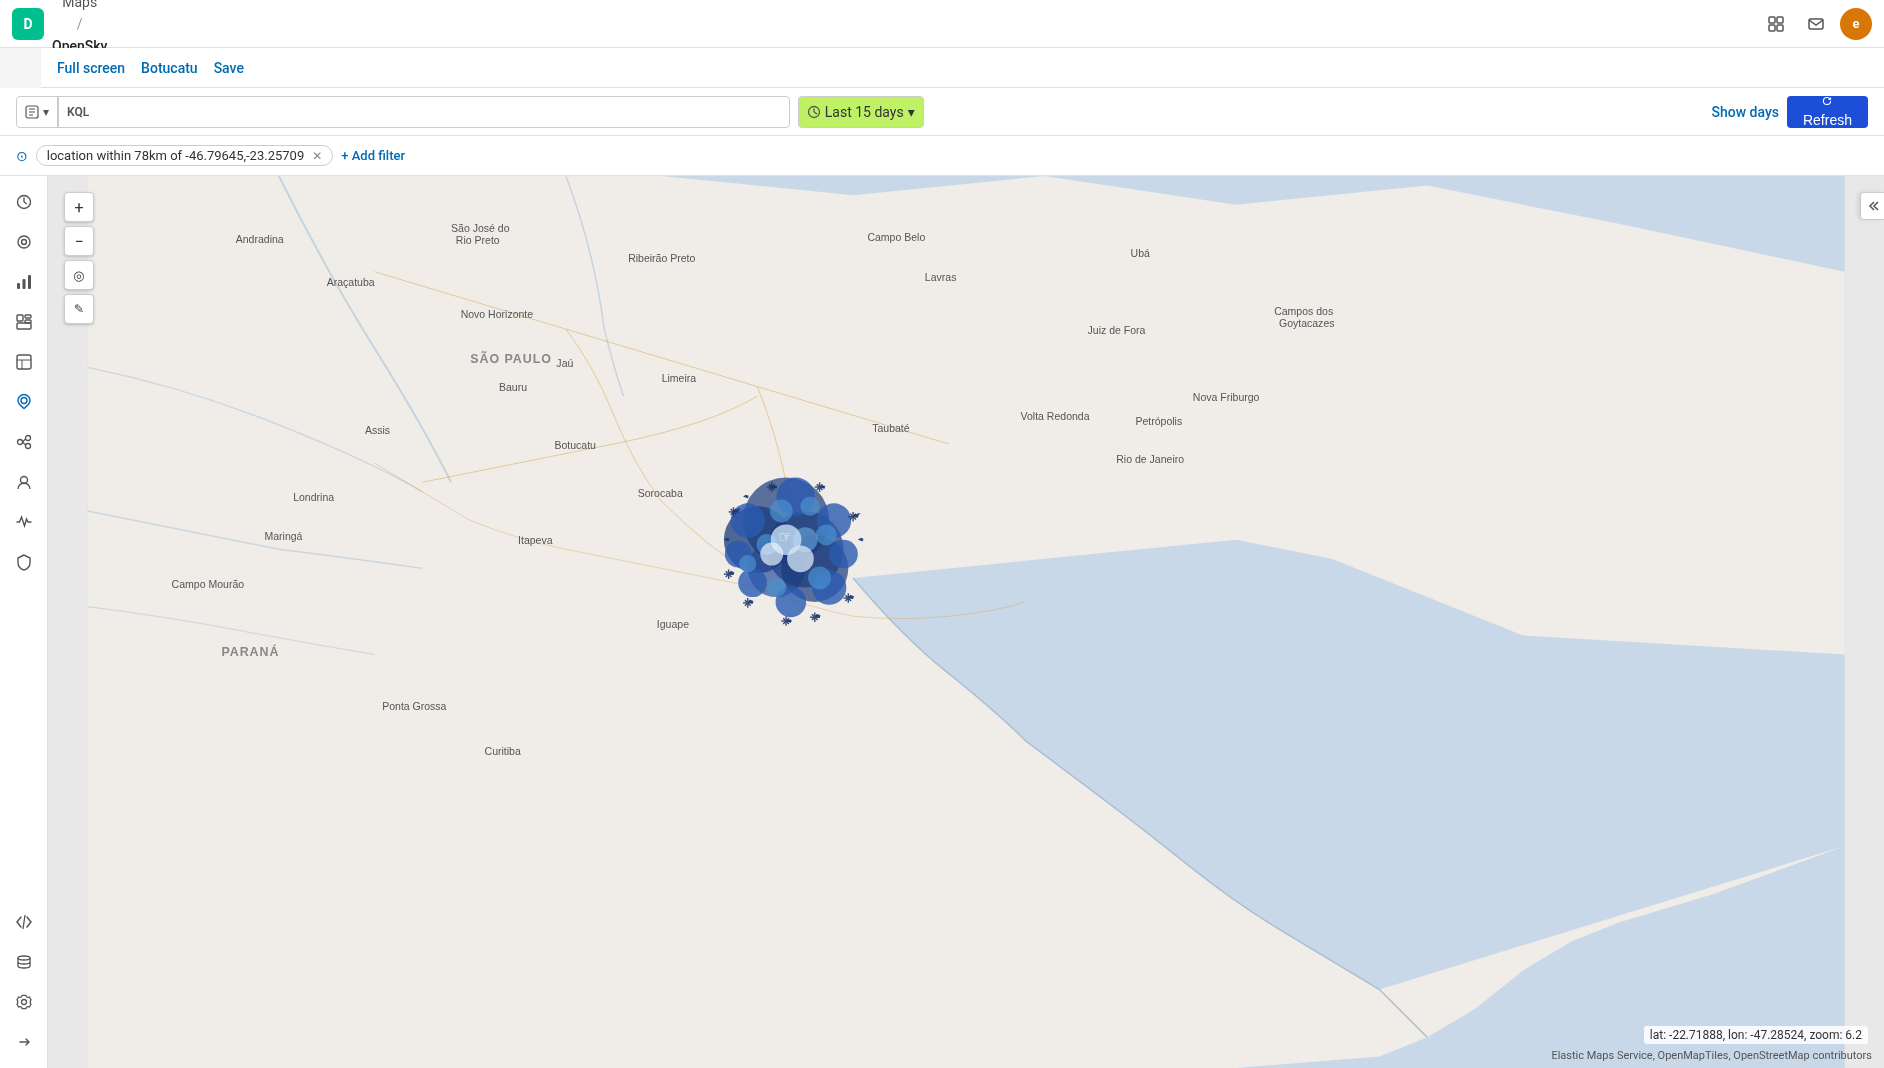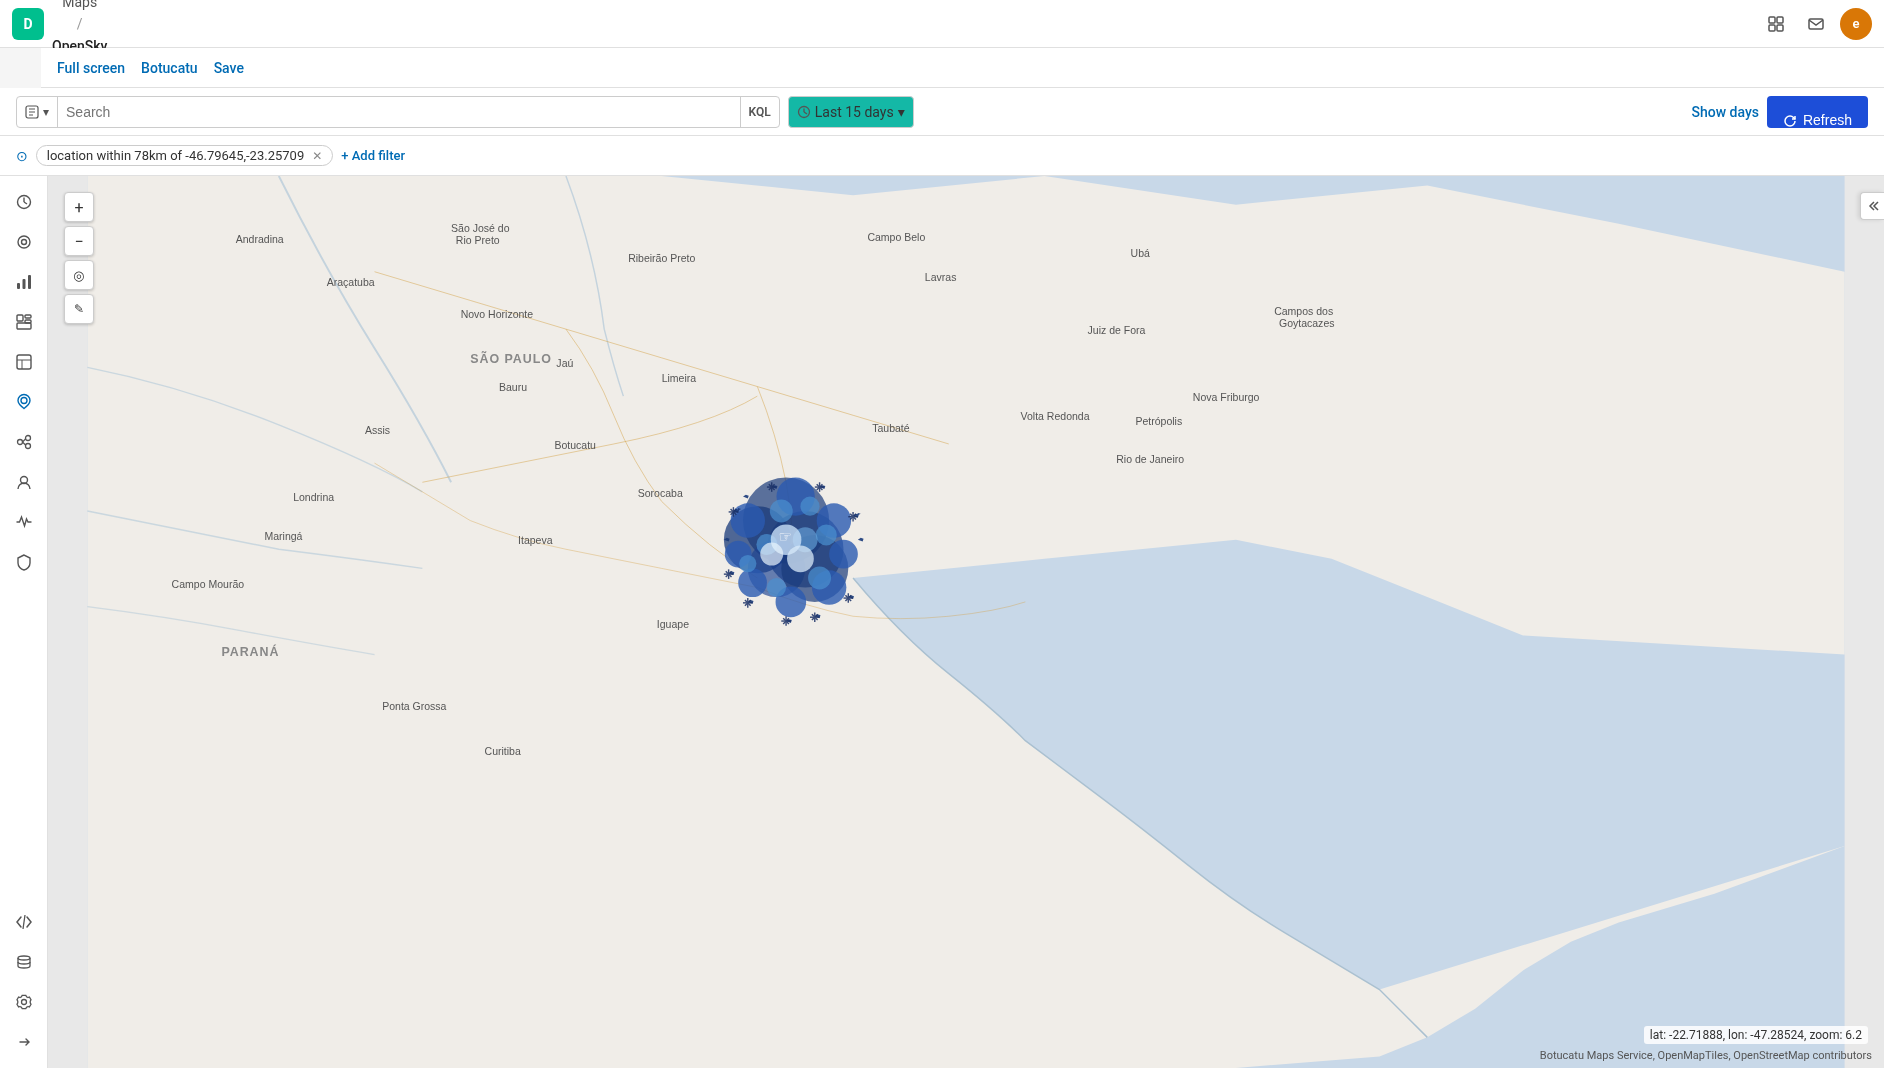--- a/index.html
+++ b/index.html
@@ -59,31 +59,31 @@
       font-size: 14px; color: #333;
     }
     .kql-badge {
       padding: 4px 8px; font-size: 12px; font-weight: 600; color: #555;
       border-left: 1px solid #ccc; height: 100%; display: flex; align-items: center;
       cursor: pointer;
     }
     .time-filter {
       display: flex; align-items: center; gap: 4px;
       border: 1px solid #ccc; border-radius: 4px; height: 32px;
-      padding: 0 8px; cursor: pointer; font-size: 14px; color: #333; background: #14b8a6;
+      padding: 0 8px; cursor: pointer; font-size: 14px; color: #333; background: #bef264;
     }
     .filter-spacer { flex: 1; }
     .show-dates-btn {
       color: #006bb4; font-size: 14px; cursor: pointer; font-weight: 500;
       white-space: nowrap;
     }
     .refresh-btn {
-      display: flex; align-items: flex-end; gap: 6px;
+      display: flex; align-items: center; gap: 6px;
       background: #1d4ed8; color: #fff; border: none; border-radius: 4px;
-      padding: 0 16px; height: 32px; cursor: pointer; font-size: 14px; font-weight: 500;
+      padding: 0 16px; height: 32px; cursor: pointer; font-size: 14px; font-weight: 500; flex-direction: column;
     }
 
     
     .filter-tag-bar {
       display: flex; align-items: center; height: 40px;
       background: #fff; border-bottom: 1px solid #e0e0e0;
       padding: 0 16px; gap: 8px; position: relative; z-index: 100;
     }
     .filter-icon { color: #006bb4; font-size: 14px; cursor: pointer; }
     .filter-tag {
@@ -198,21 +198,20 @@
   <div class="search-container">
     <div class="search-toggle">
       <svg width="14" height="14" viewBox="0 0 14 14" fill="none">
         <rect x="1" y="1" width="12" height="12" rx="2" stroke="#555" stroke-width="1.2"></rect>
         <line x1="4" y1="4" x2="10" y2="4" stroke="#555" stroke-width="1.2"></line>
         <line x1="4" y1="7" x2="10" y2="7" stroke="#555" stroke-width="1.2"></line>
         <line x1="4" y1="10" x2="8" y2="10" stroke="#555" stroke-width="1.2"></line>
       </svg>
       <span>▾</span>
     </div>
-    <input type="text" class="search-input" placeholder="Search" style="">
     <div class="kql-badge">KQL</div>
   </div>
 
   <div class="time-filter">
     <svg width="14" height="14" viewBox="0 0 14 14" fill="none">
       <circle cx="7" cy="7" r="5.5" stroke="#555" stroke-width="1.3"></circle>
       <line x1="7" y1="3.5" x2="7" y2="7" stroke="#555" stroke-width="1.3"></line>
       <line x1="7" y1="7" x2="10" y2="9" stroke="#555" stroke-width="1.3"></line>
     </svg>
     <span>Last 15 days</span>
@@ -507,15 +506,15 @@
     <div class="map-collapse-btn">
       <svg width="12" height="12" viewBox="0 0 12 12" fill="none">
         <path d="M7 2L3 6l4 4" stroke="#555" stroke-width="1.5" fill="none"></path>
         <path d="M11 2L7 6l4 4" stroke="#555" stroke-width="1.5" fill="none"></path>
       </svg>
     </div>
 
     
     <div class="map-coords">lat: -22.71888, lon: -47.28524, zoom: 6.2</div>
     
-    <div class="map-attribution">Botucatu Maps Service, OpenMapTiles, OpenStreetMap contributors</div>
+    <div class="map-attribution">Elastic Maps Service, OpenMapTiles, OpenStreetMap contributors</div>
   </div>
 </div>
 
 </body></html>

